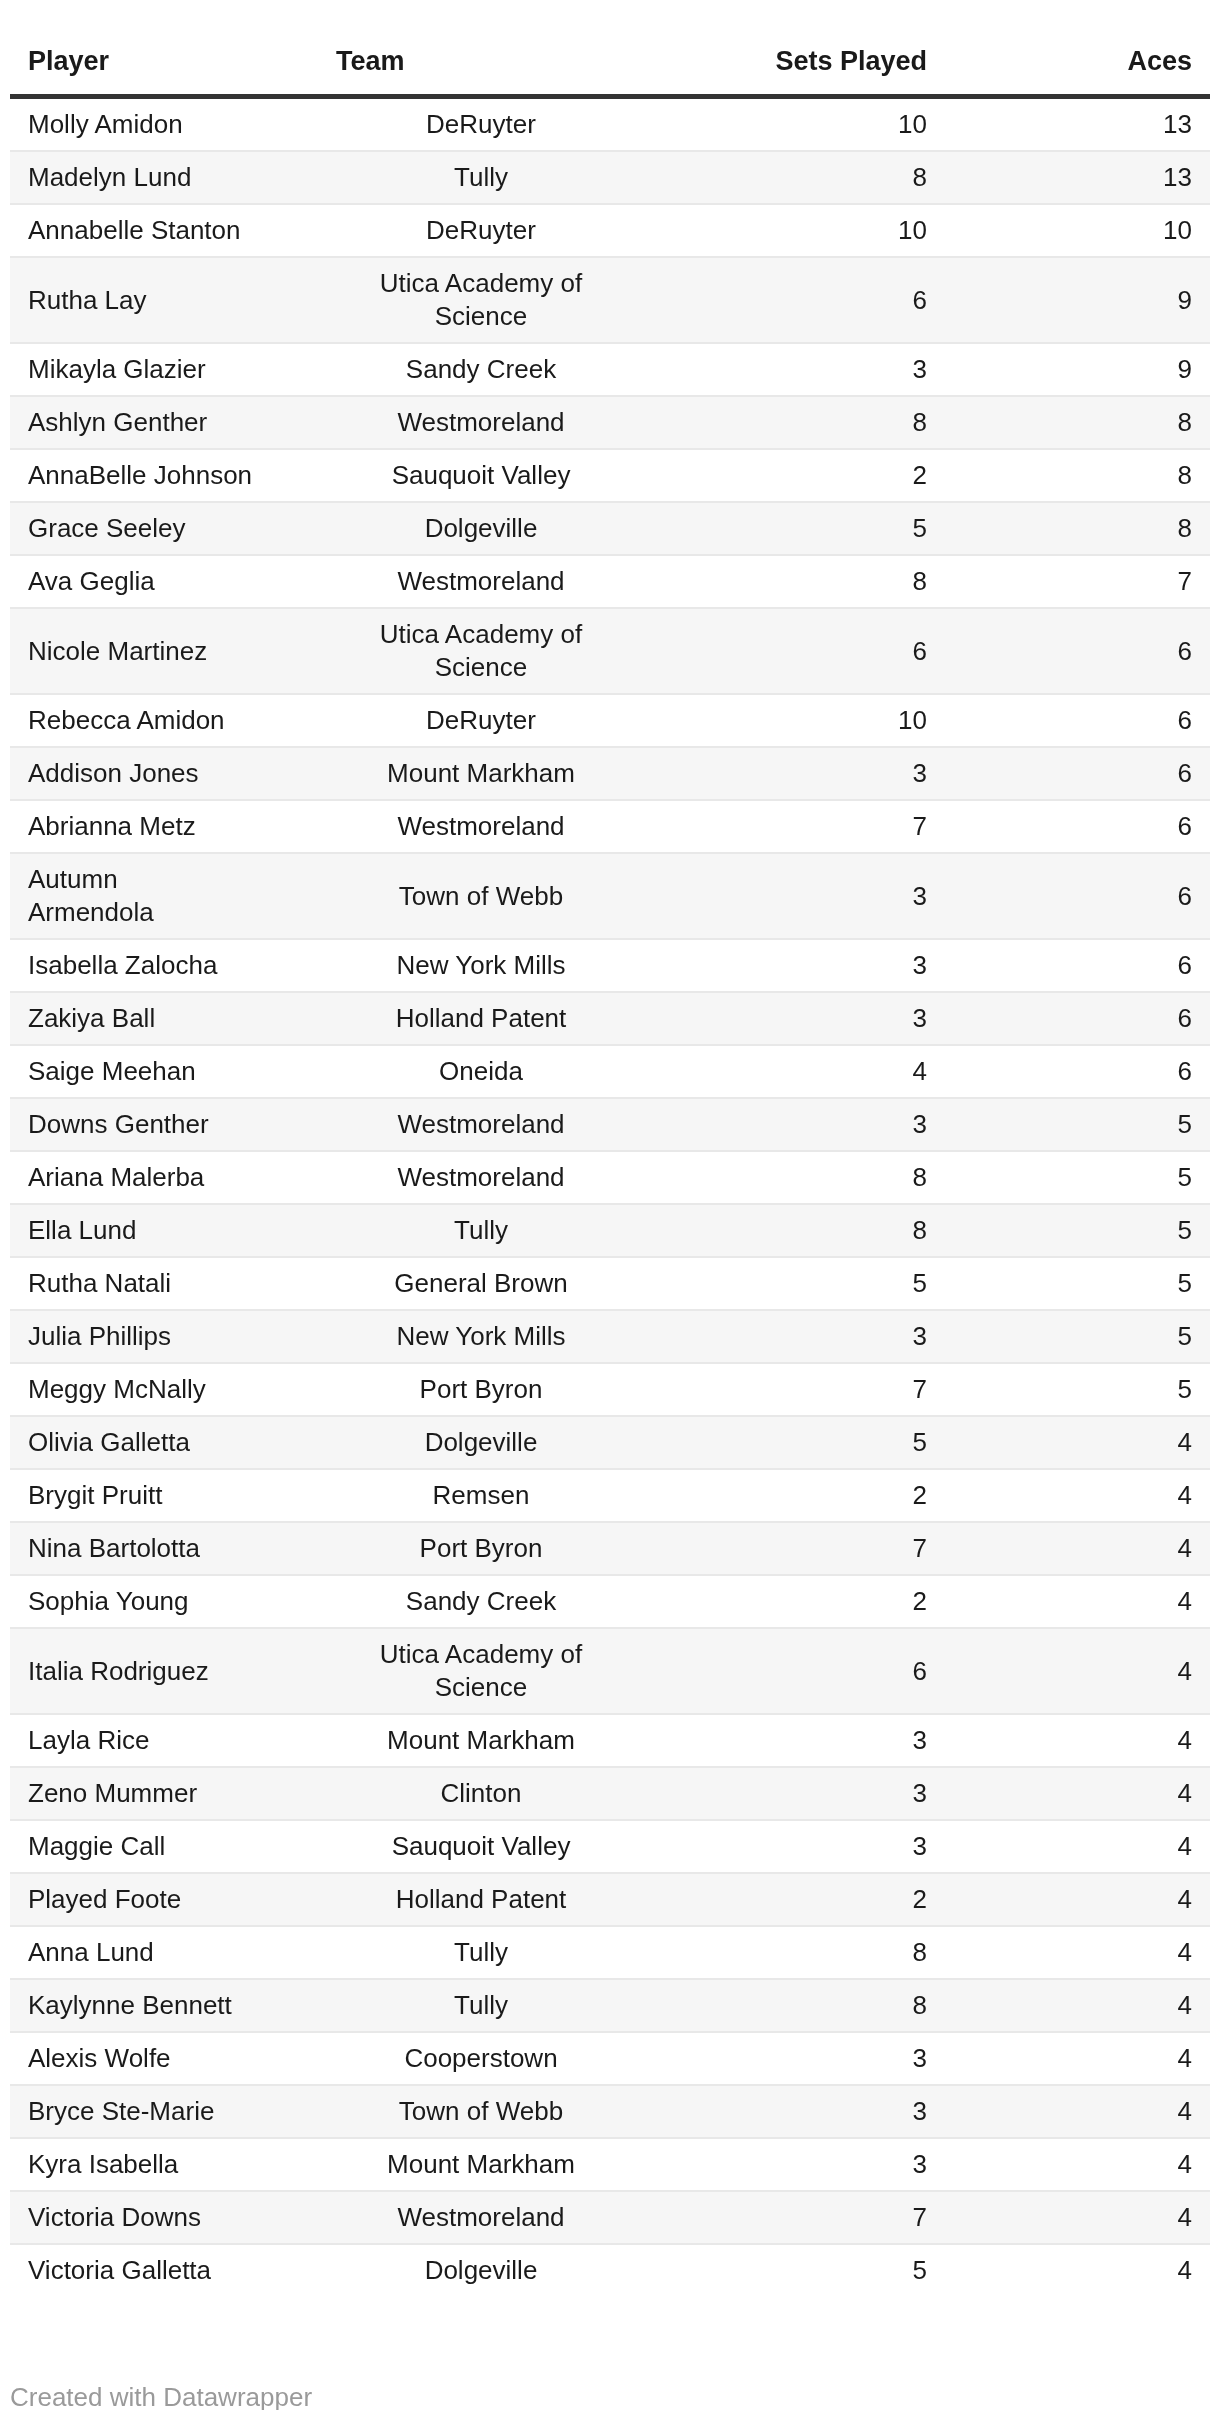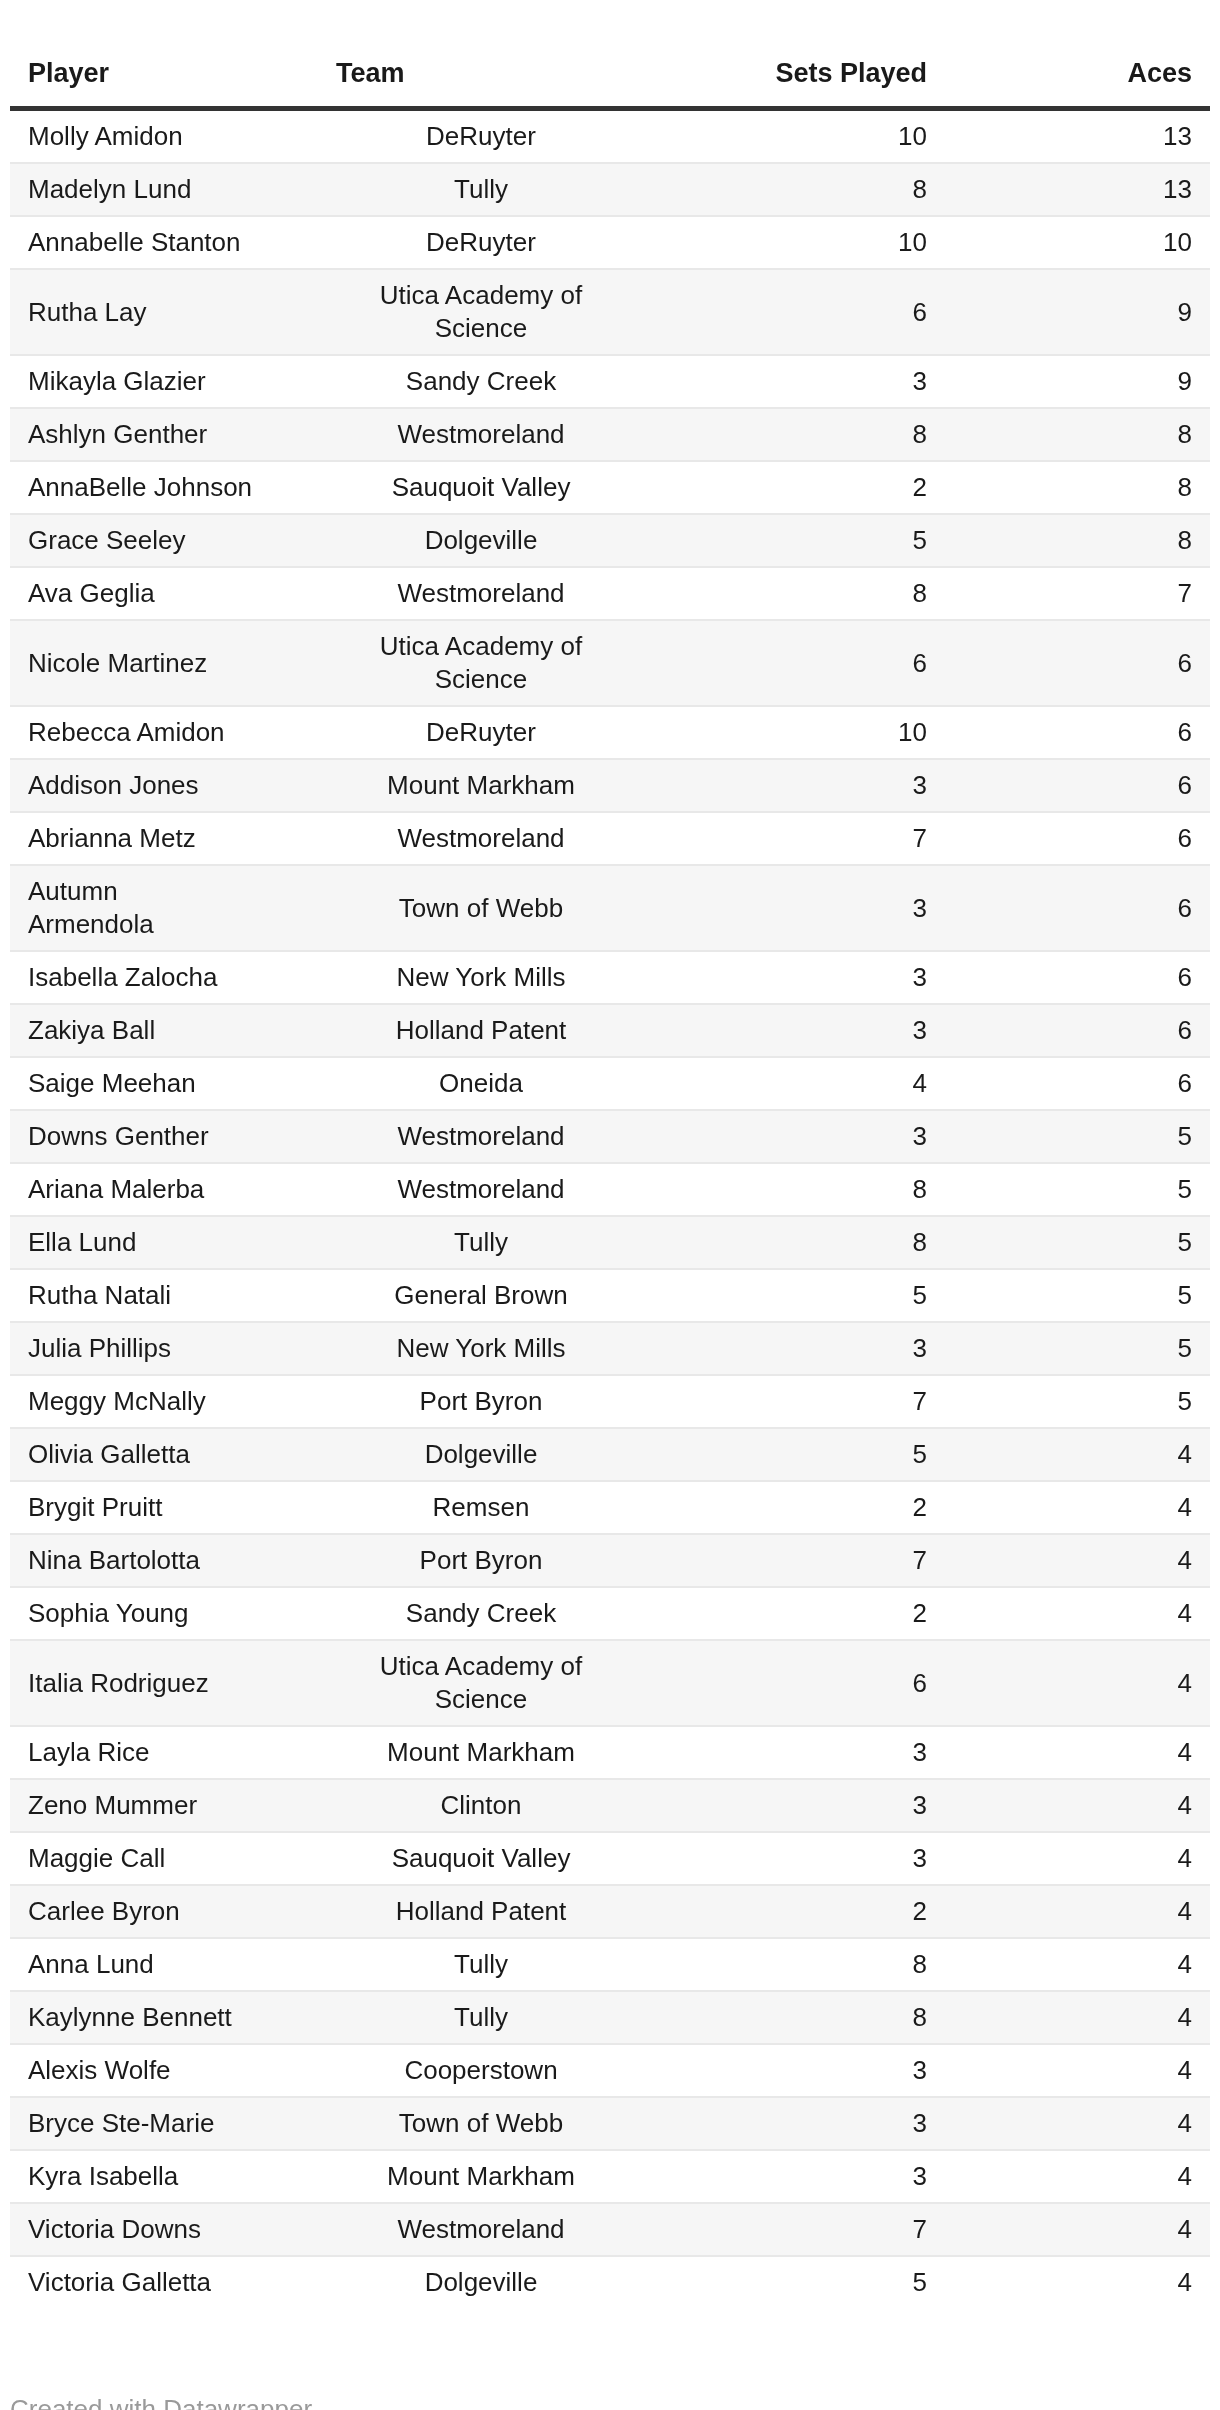--- a/index.html
+++ b/index.html
@@ -9,21 +9,21 @@
   }
   body {
     width: 1220px;
     min-height: 2410px;
     font-family: "Liberation Sans", sans-serif;
     color: #1a1a1a;
     box-sizing: border-box;
     padding-bottom: 14px;
   }
   .table-wrap {
-    margin: 12px 10px;
+    margin: 0 10px;
   }
   table.data-table {
     border-collapse: collapse;
     table-layout: fixed;
     width: 1200px;
   }
   th {
     font-size: 27px;
     font-weight: 700;
     color: #1a1a1a;
@@ -278,21 +278,21 @@
           <td class="sets">3</td>
           <td class="aces">4</td>
         </tr>
         <tr>
           <td class="player">Maggie Call</td>
           <td class="team">Sauquoit Valley</td>
           <td class="sets">3</td>
           <td class="aces">4</td>
         </tr>
         <tr>
-          <td class="player">Carlee Byron</td>
+          <td class="player">Played Foote</td>
           <td class="team">Holland Patent</td>
           <td class="sets">2</td>
           <td class="aces">4</td>
         </tr>
         <tr>
           <td class="player">Anna Lund</td>
           <td class="team">Tully</td>
           <td class="sets">8</td>
           <td class="aces">4</td>
         </tr>

